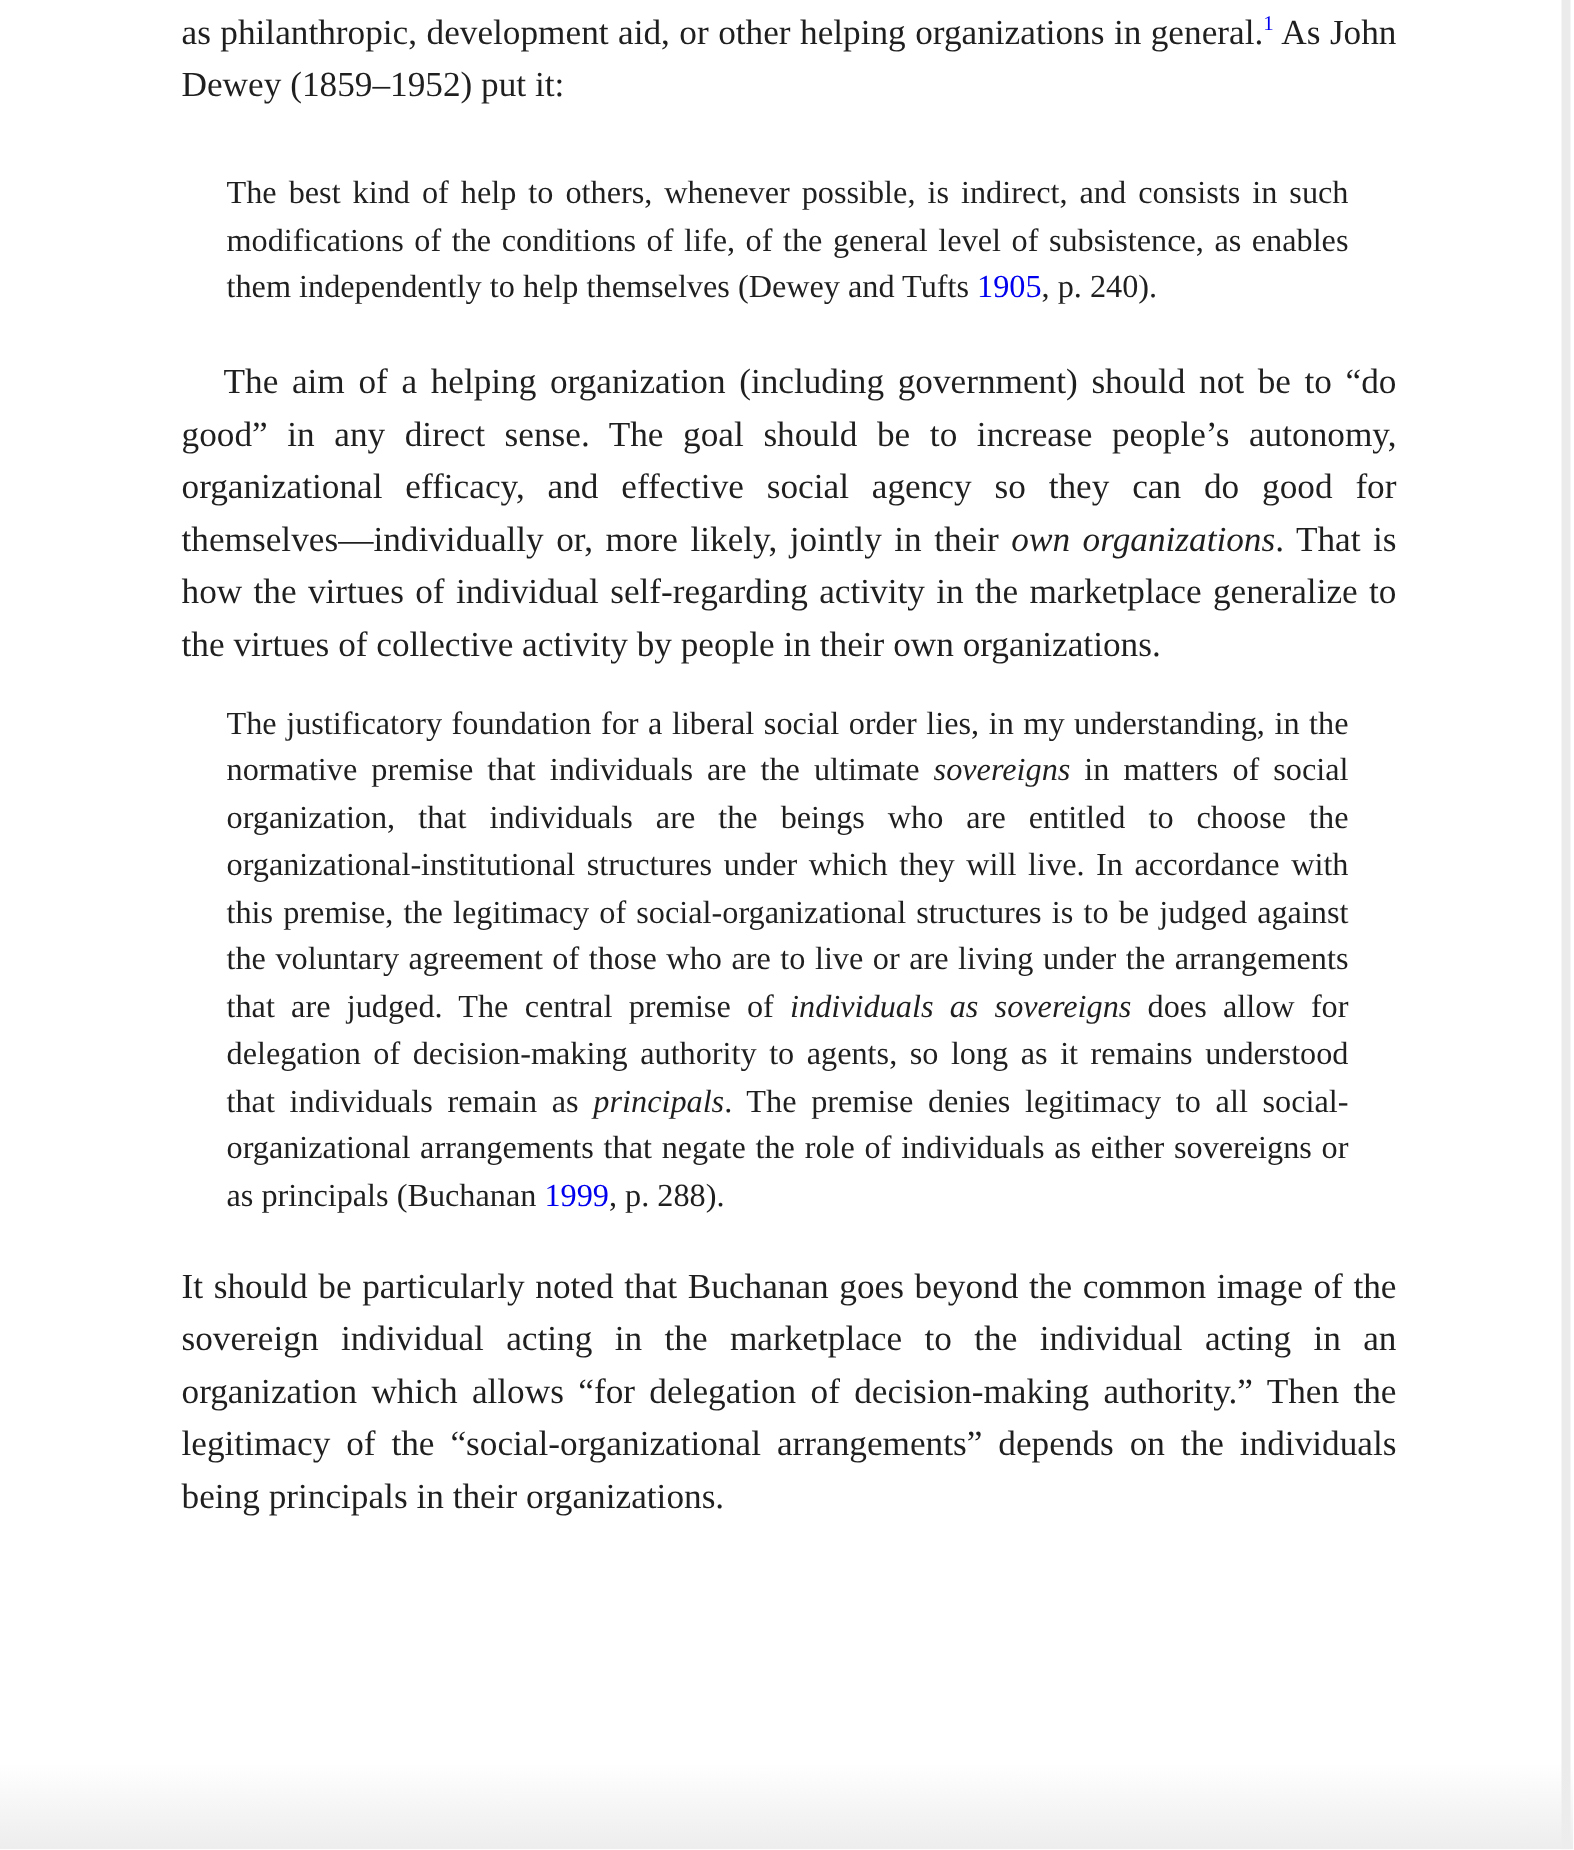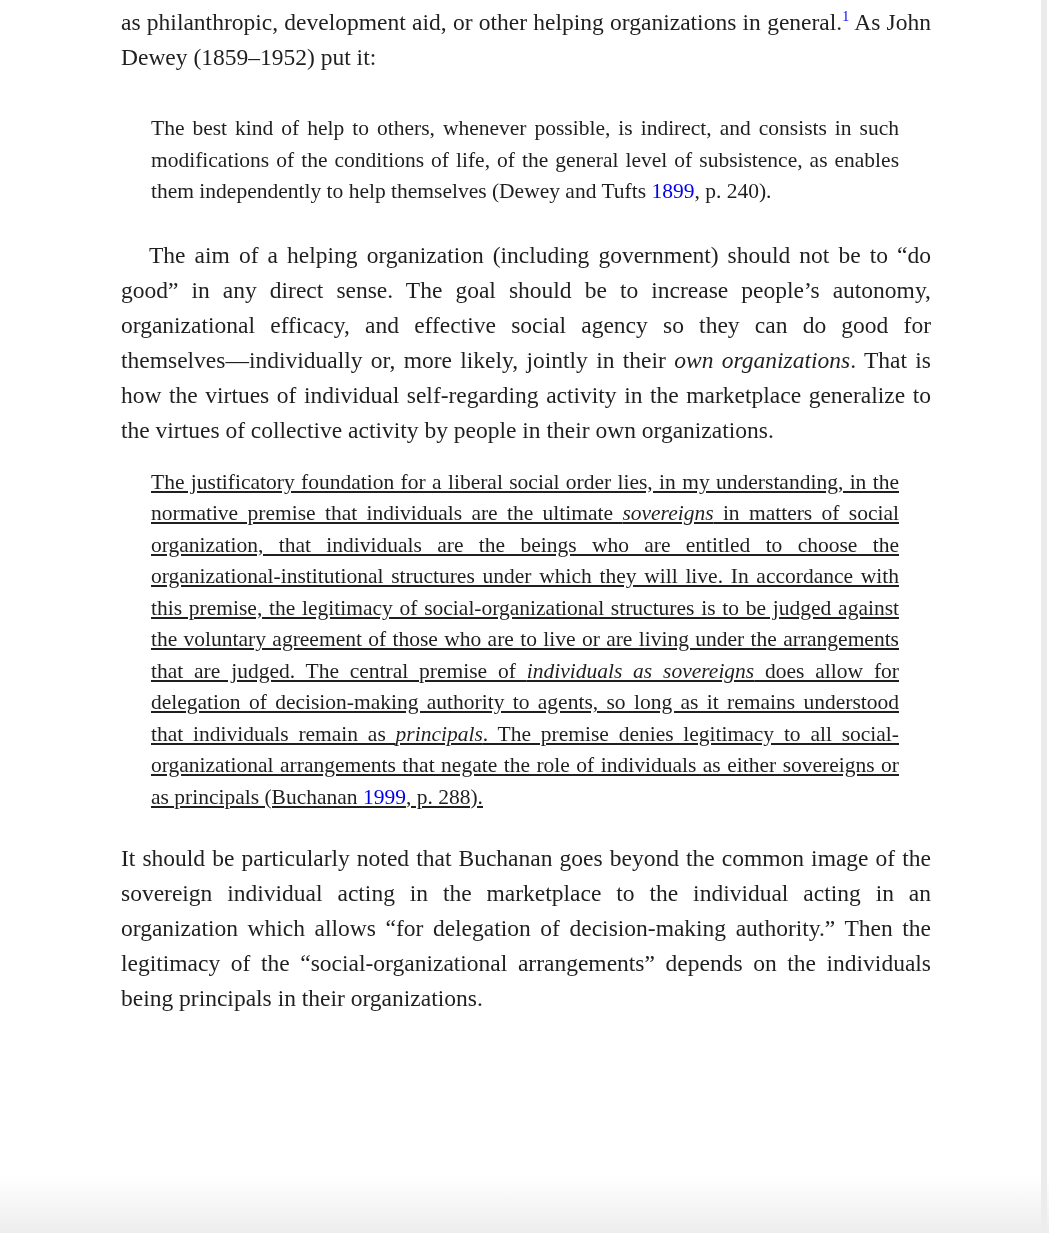--- a/index.html
+++ b/index.html
@@ -36,21 +36,20 @@
   p.indent { text-indent: 28px; }
   blockquote.quote {
     font-size: 21.5px;
     line-height: 31.5px;
     margin: 38px 32px 30px 30px;
     text-align: justify;
   }
   blockquote.quote--second {
     margin-top: 19px;
     margin-bottom: 28px;
-    text-decoration: underline;
   }
   .footnote-link {
     color: var(--link);
     font-size: 14px;
     line-height: 0;
     vertical-align: baseline;
     position: relative;
     top: -9px;
     cursor: pointer;
     text-decoration: none;
@@ -81,21 +80,21 @@
 </style>
 </head>
 <body>
 
 <div class="page">
 
   <div class="text-column">
 
     <p class="body-para"><span>as philanthropic, development aid, or other helping organizations in general.</span><sup class="footnote-link">1</sup><span> As John Dewey (1859–1952) put it:</span></p>
 
-    <blockquote class="quote"><span>The best kind of help to others, whenever possible, is indirect, and consists in such modifications of the conditions of life, of the general level of subsistence, as enables them independently to help themselves (Dewey and Tufts </span><a class="cite-link">1899</a><span>, p. 240).</span></blockquote>
+    <blockquote class="quote"><span>The best kind of help to others, whenever possible, is indirect, and consists in such modifications of the conditions of life, of the general level of subsistence, as enables them independently to help themselves (Dewey and Tufts </span><a class="cite-link">1905</a><span>, p. 240).</span></blockquote>
 
     <p class="body-para indent"><span>The aim of a helping organization (including government) should not be to “do good” in any direct sense. The goal should be to increase people’s autonomy, organizational efficacy, and effective social agency so they can do good for themselves—individually or, more likely, jointly in their </span><em>own organizations</em><span>. That is how the virtues of individual self-regarding activity in the marketplace generalize to the virtues of collective activity by people in their own organizations.</span></p>
 
 
     <blockquote class="quote quote--second"><span>The justificatory foundation for a liberal social order lies, in my understanding, in the normative premise that individuals are the ultimate </span><em>sovereigns</em><span> in matters of social organization, that individuals are the beings who are entitled to choose the organizational-institutional structures under which they will live. In accordance with this premise, the legitimacy of social-organizational structures is to be judged against the voluntary agreement of those who are to live or are living under the arrangements that are judged. The central premise of </span><em>individuals as sovereigns</em><span> does allow for delegation of decision-making authority to agents, so long as it remains understood that individuals remain as </span><em>principals</em><span>. The premise denies legitimacy to all social-organizational arrangements that negate the role of individuals as either sovereigns or as principals (Buchanan </span><a class="cite-link">1999</a><span>, p. 288).</span></blockquote>
 
     <p class="body-para"><span>It should be particularly noted that Buchanan goes beyond the common image of the sovereign individual acting in the marketplace to the individual acting in an organization which allows “for delegation of decision-making authority.” Then the legitimacy of the “social-organizational arrangements” depends on the individuals being principals in their organizations.</span></p>
 
   </div>
 

